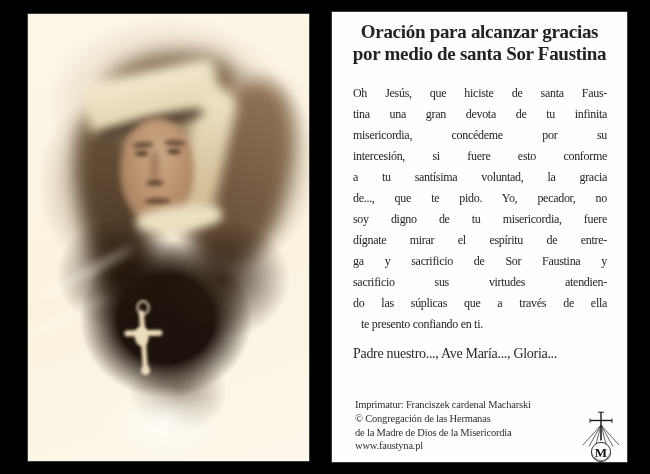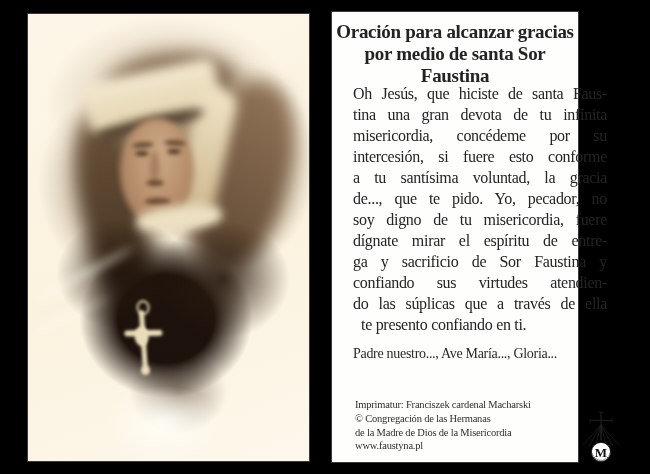--- a/index.html
+++ b/index.html
@@ -69,28 +69,28 @@
   .crucifix{left:96px;top:286px;width:44px;height:84px;transform:rotate(-4deg);}
   .crucifix div{position:absolute;background:#eadcba;filter:blur(1.5px);border-radius:3px;}
   .cx-loop{left:15px;top:0;width:9px;height:11px;background:transparent !important;
     border:2.5px solid #e8d9b6;border-radius:50% !important;}
   .cx-stem{left:17px;top:10px;width:5px;height:60px;}
   .cx-arm{left:1px;top:30px;width:38px;height:6px;transform:rotate(3deg);}
   .cx-corpus{left:11px;top:26px;width:14px;height:20px;border-radius:50% !important;background:#f1e3c1;}
   .cx-knob{left:15px;top:66px;width:9px;height:9px;border-radius:50% !important;}
   
   .card-right{
-    left:332px;top:12px;width:246px;height:450px;
+    left:332px;top:12px;width:295px;height:450px;
     background:var(--c-right_card_bg,#fefefc);
     color:var(--c-text,#1e1e1e);
   }
   .title{position:absolute;left:0;right:0;top:9px;text-align:center;
     font-weight:bold;font-size:19px;line-height:22px;letter-spacing:-0.3px;color:#232323;}
   .prayer{position:absolute;left:21px;width:254px;top:71px;
-    font-size:16px;line-height:21px;letter-spacing:-0.3px;color:#242424;}
+    font-size:12px;line-height:21px;letter-spacing:-0.3px;color:#242424;}
   .pline{text-align:justify;text-align-last:justify;white-space:nowrap;}
   .pline.last{text-align-last:left;margin-left:8px;}
   .invocation{position:absolute;left:21px;top:331px;width:260px;
     font-size:14px;line-height:21.5px;letter-spacing:-0.3px;color:#2a2a2a;}
   .imprint{position:absolute;left:23px;top:386px;width:220px;
     font-size:10.5px;line-height:13.8px;letter-spacing:-0.2px;color:#2e2e2e;}
   .emblem{position:absolute;left:244px;top:398px;width:50px;height:54px;}
 </style>
 </head>
 <body>
@@ -136,21 +136,21 @@
   <div class="prayer">
     <div class="pline">Oh Jesús, que hiciste de santa Faus-</div>
     <div class="pline">tina una gran devota de tu infinita</div>
     <div class="pline">misericordia, concédeme por su</div>
     <div class="pline">intercesión, si fuere esto conforme</div>
     <div class="pline">a tu santísima voluntad, la gracia</div>
     <div class="pline">de..., que te pido. Yo, pecador, no</div>
     <div class="pline">soy digno de tu misericordia, fuere</div>
     <div class="pline">dígnate mirar el espíritu de entre-</div>
     <div class="pline">ga y sacrificio de Sor Faustina y</div>
-    <div class="pline">confiando sus virtudes atendien-</div>
+    <div class="pline">sacrificio sus virtudes atendien-</div>
     <div class="pline">do las súplicas que a través de ella</div>
     <div class="pline last">te presento confiando en ti.</div>
   </div>
   <div class="invocation">
     <div>Padre nuestro..., Ave María..., Gloria...</div>
   </div>
   <div class="imprint">
     <div>Imprimatur: Franciszek cardenal Macharski</div>
     <div>© Congregación de las Hermanas</div>
     <div>de la Madre de Dios de la Misericordia</div>

